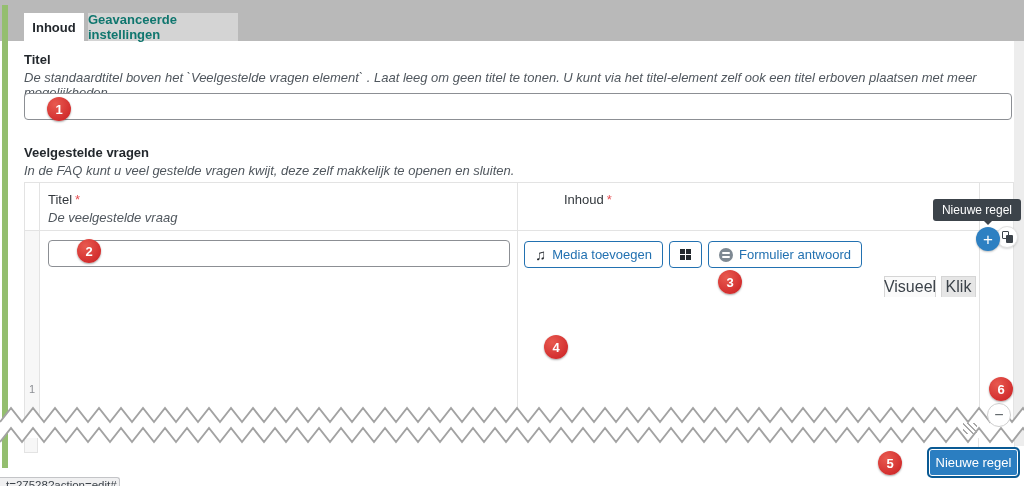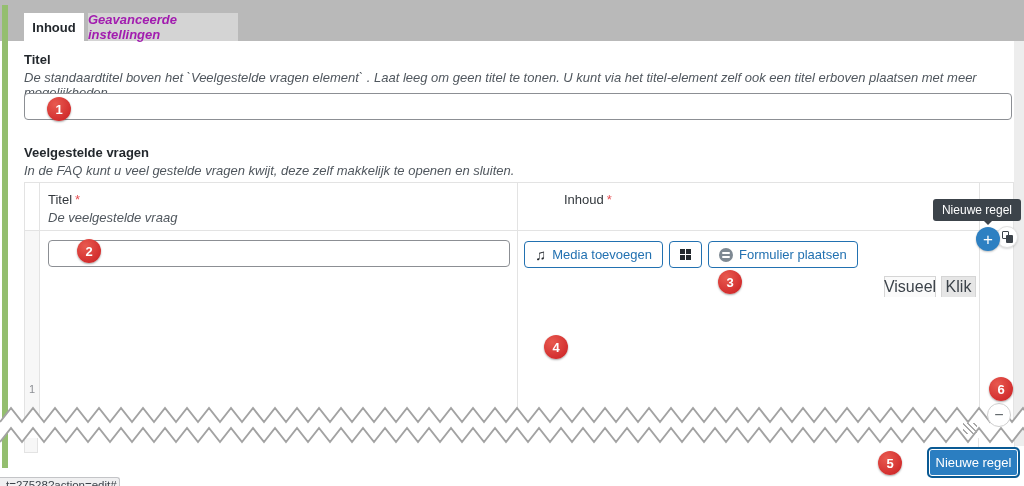--- a/index.html
+++ b/index.html
@@ -4,21 +4,21 @@
 <style>
   html,body{margin:0;padding:0;background:#fff;}
   .screen{position:relative;width:1024px;height:486px;background:#fff;overflow:hidden;
           font-family:"Liberation Sans",sans-serif;font-size:13px;color:#1d2327;}
 
   
   #tabbar{position:absolute;left:0;top:0;width:1024px;height:41px;background:#b9b9b9;}
   .tab{position:absolute;top:13px;height:28px;display:flex;align-items:center;justify-content:center;
        font-weight:bold;cursor:pointer;}
   #tab-inhoud{left:24px;width:60px;background:#fff;color:#23282d;}
-  #tab-adv{left:88px;width:150px;background:#d4d4d4;color:#a21caf;font-style:italic;}
+  #tab-adv{left:88px;width:150px;background:#d4d4d4;color:#0f766e;}
 
   #green{position:absolute;left:2px;top:5px;width:6px;height:463px;background:#94be6f;}
   #rightgutter{position:absolute;left:1014px;top:41px;width:10px;height:405px;background:#ededed;}
 
   .label{position:absolute;font-weight:bold;color:#23282d;}
   .desc{position:absolute;font-style:italic;color:#50575e;}
   #title-label{left:24px;top:52px;}
   #title-desc{left:24px;top:70px;}
   .txtinput{position:absolute;height:27px;border:1px solid #8c8f94;border-radius:4px;background:#fff;
             box-sizing:border-box;padding:0 8px;font:inherit;}
@@ -153,21 +153,21 @@
           <i></i>
           <i></i>
           <i></i>
         </span>
     </button>
     <button class="addbtn">
       <span class="gf-ico">
           <i></i>
           <i></i>
         </span>
-      <span>Formulier plaatsen</span>
+      <span>Formulier antwoord</span>
     </button>
   </div>
 
   <div class="wptab" id="wptab-visual">Visueel</div>
   <div class="wptab" id="wptab-text">Klik</div>
 
   <div id="resize-handle"></div>
 
   <div id="tooltip">Nieuwe regel</div>
   <div id="tooltip-arrow"></div>

